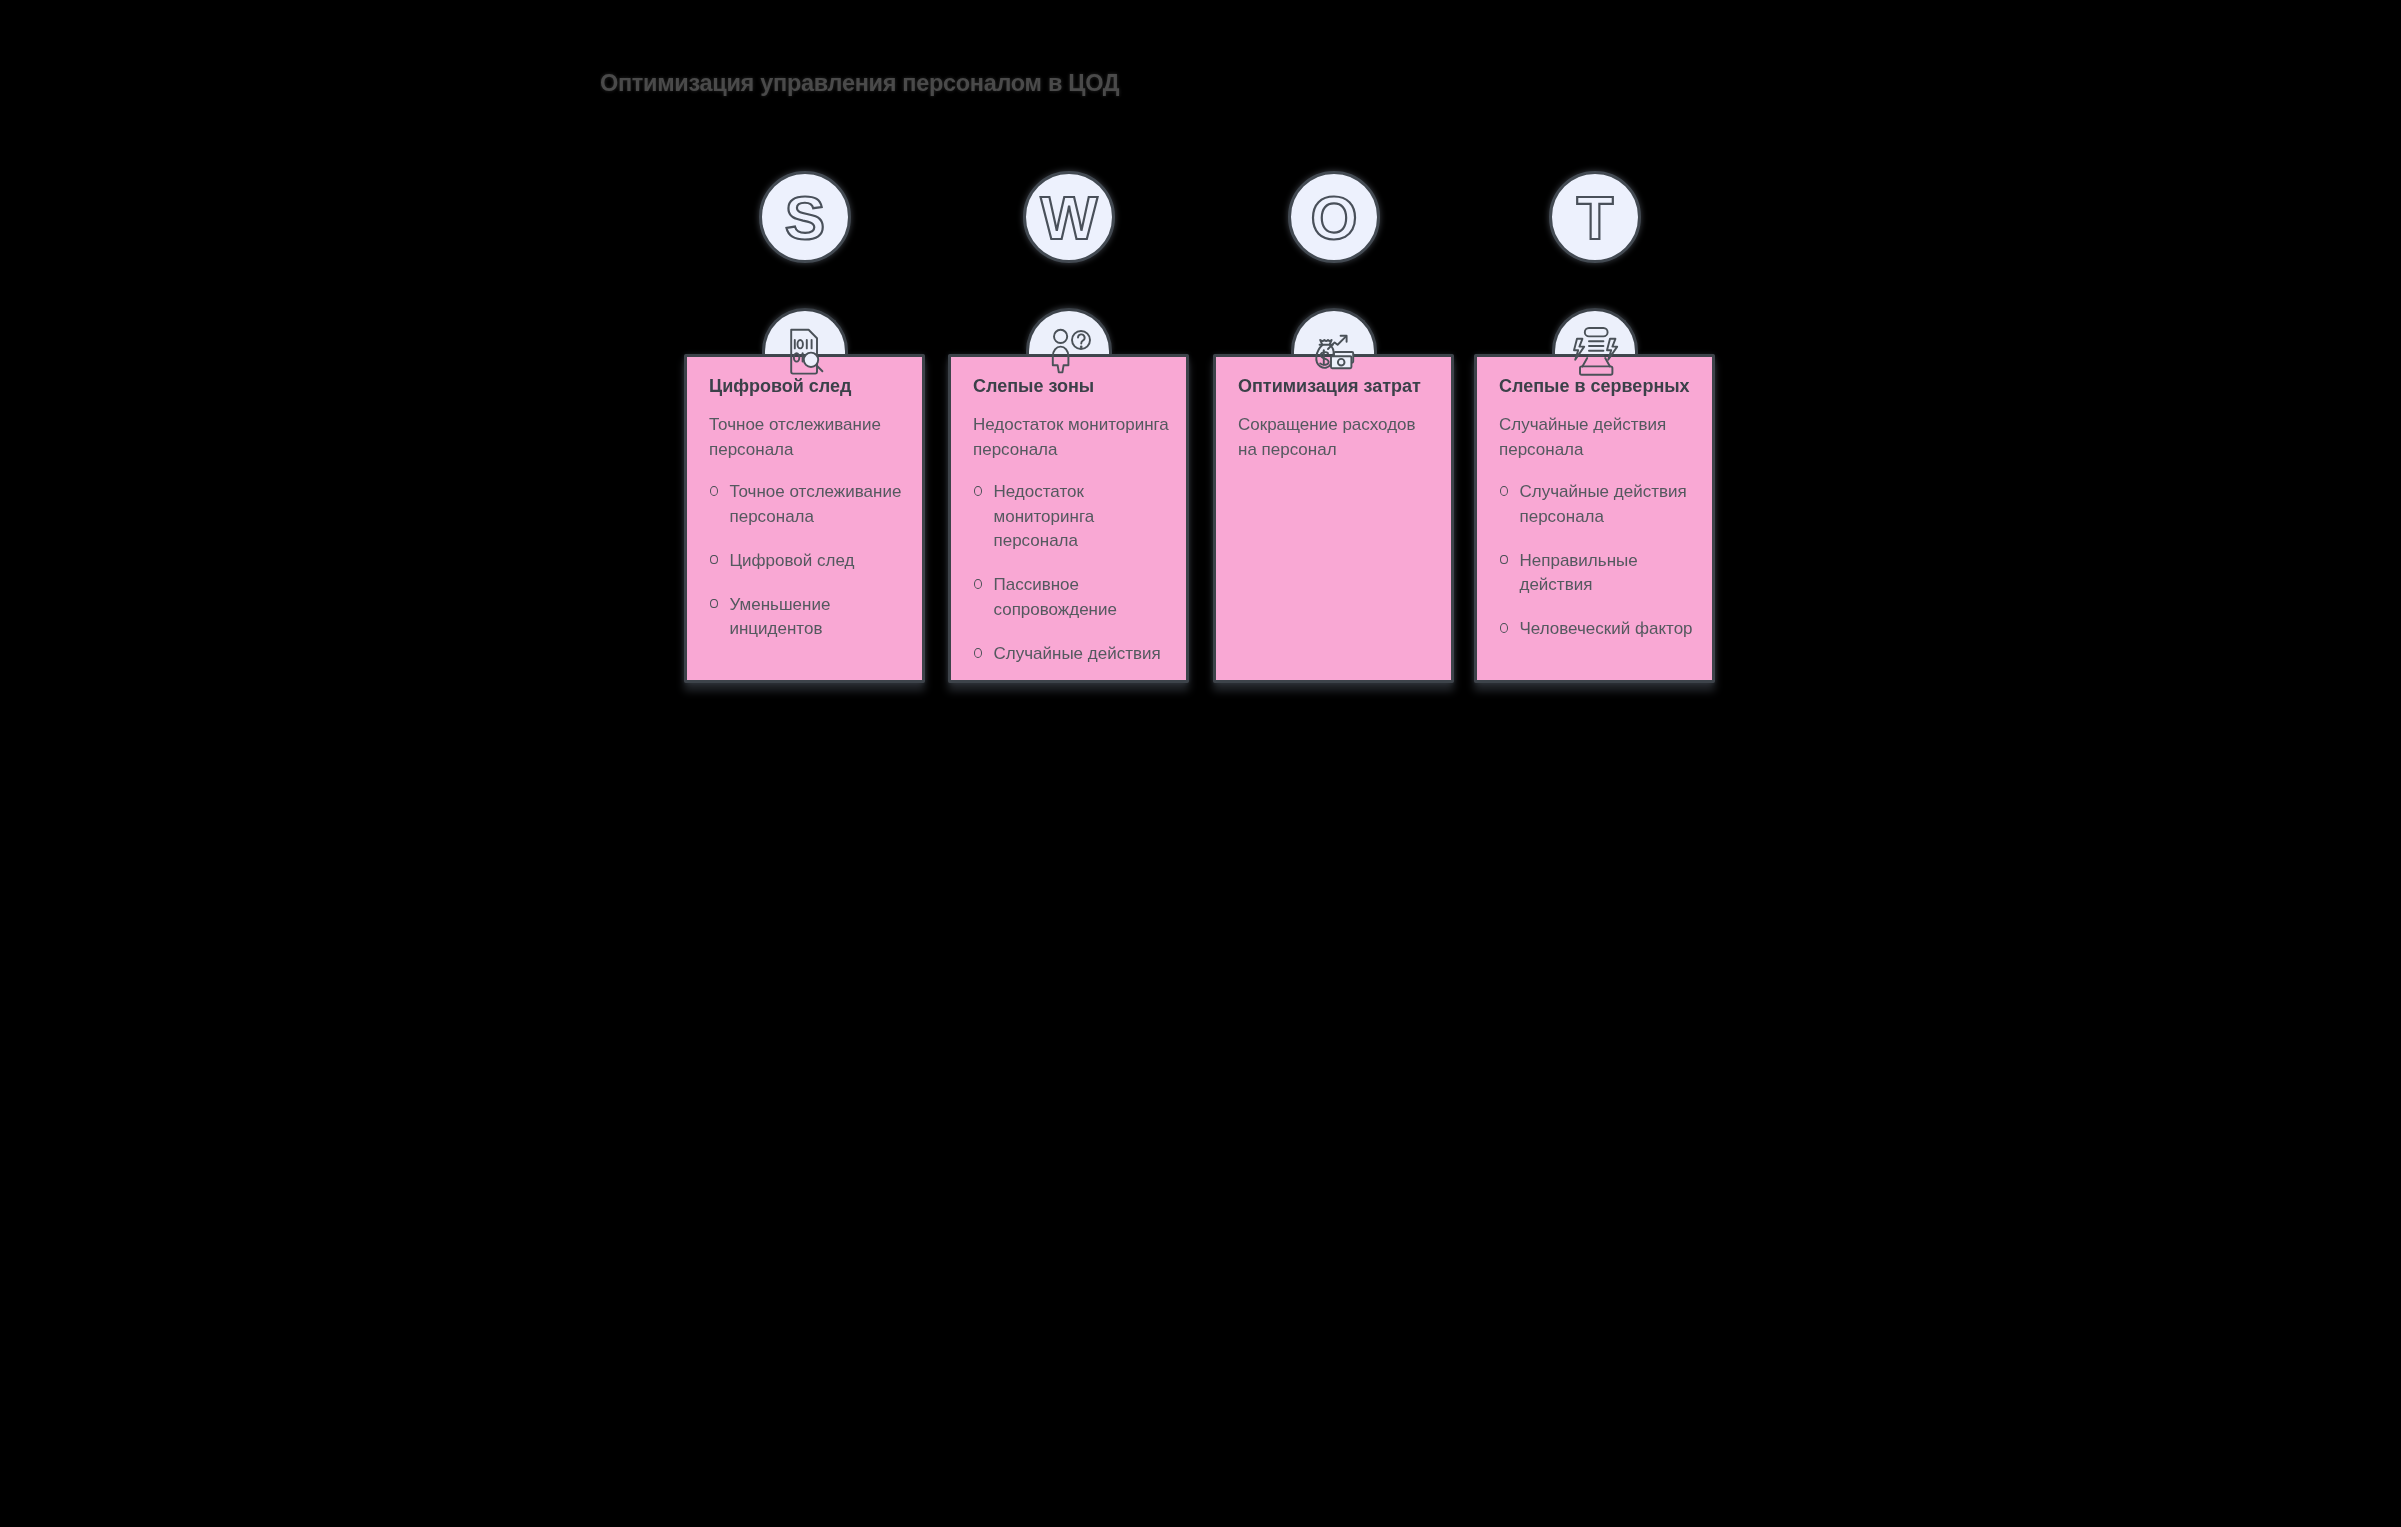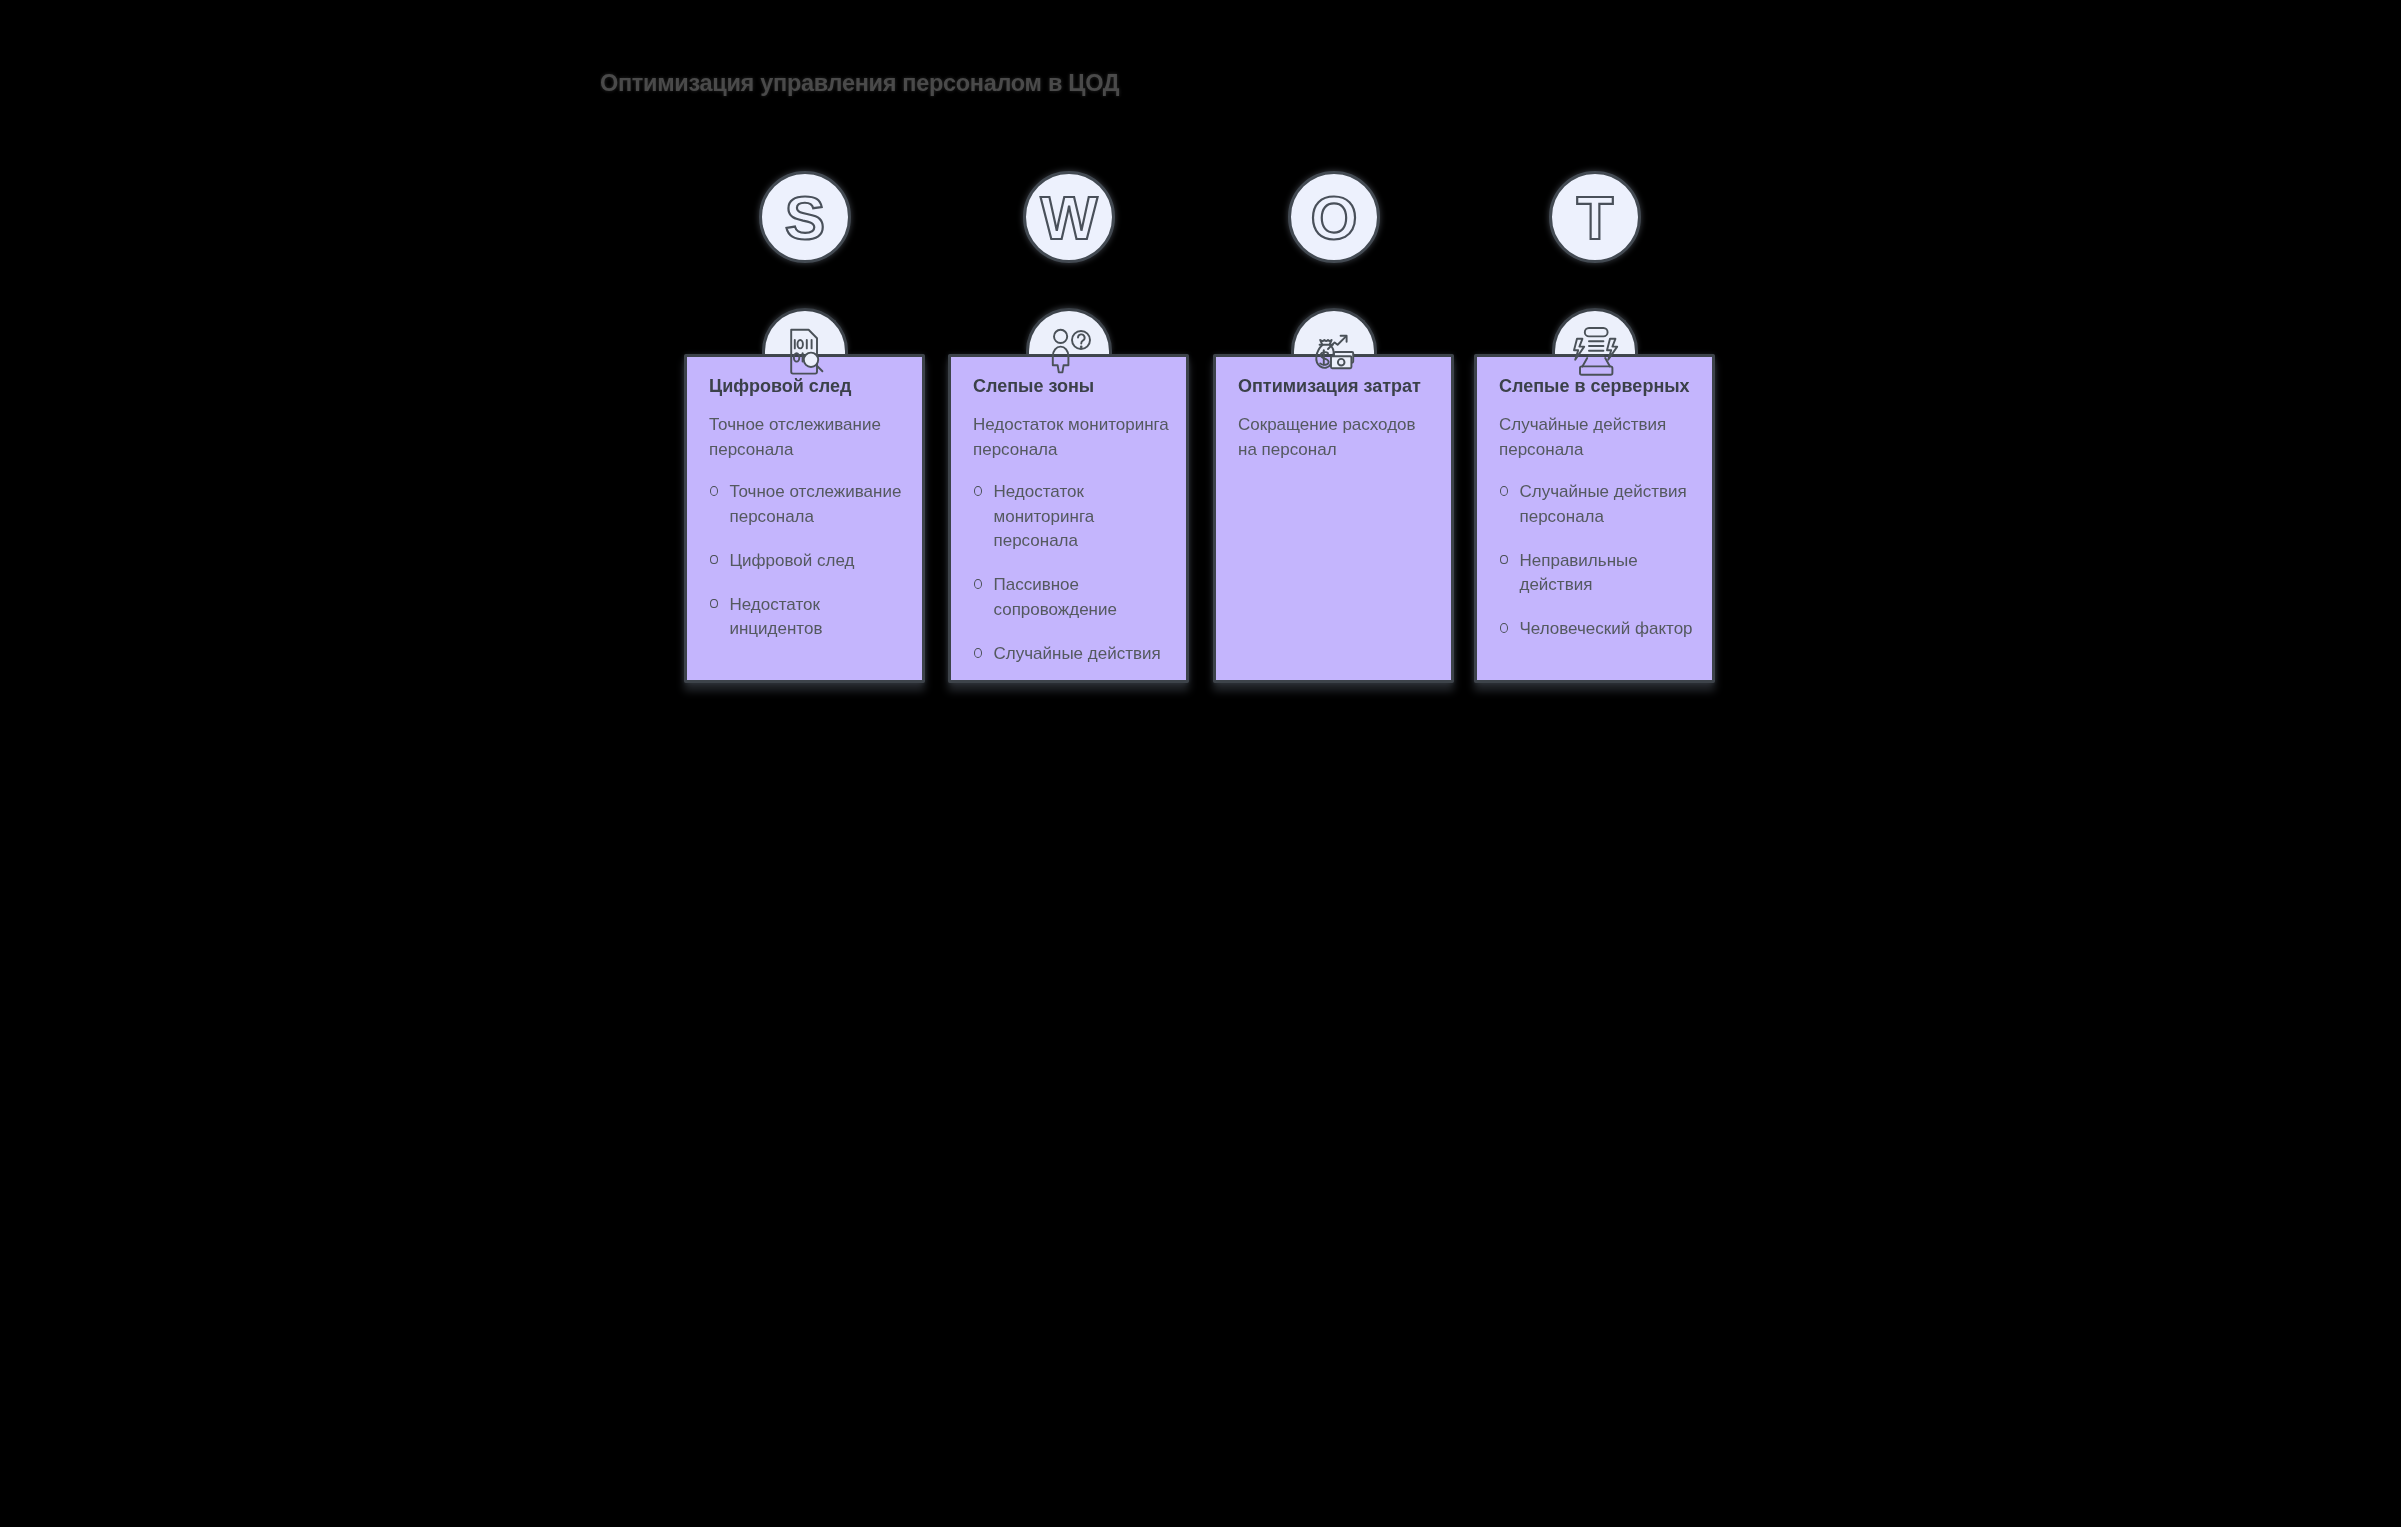--- a/index.html
+++ b/index.html
@@ -40,21 +40,21 @@
     position:absolute;top:322px;left:50%;transform:translateX(-50%);
     width:60px;height:60px;z-index:3;
   }
   .badge-icon svg{display:block;width:100%;height:100%;}
   .icon-stroke{fill:none;stroke:#4a5158;stroke-width:3.2;stroke-linecap:round;stroke-linejoin:round;}
   .icon-fill{fill:#ecf0fb;stroke:#4a5158;stroke-width:3.2;stroke-linecap:round;stroke-linejoin:round;}
   .icon-dot{fill:#4a5158;stroke:none;}
 
   .card{
     position:absolute;top:354px;left:0;width:241px;height:329px;
-    box-sizing:border-box;background:#c4b5fd;
+    box-sizing:border-box;background:#f9a8d4;
     border:3px solid #3d434a;border-radius:1.8px;
     padding:18px 14.5px 0 22px;overflow:hidden;z-index:1;
     box-shadow:0 7.2px 8.5px rgba(120,130,145,.30),0 0 4.8px rgba(120,130,145,.22);
   }
   .card-heading{
     font-size:18px;font-weight:bold;color:#3b4149;
     margin:0 0 14.5px 0;line-height:1.3;
   }
   .card-subtitle{
     font-size:17px;color:#54595f;margin:0 0 18px 0;line-height:1.45;
@@ -96,21 +96,21 @@
         <circle class="icon-fill" cx="60" cy="63" r="12"></circle>
         <line class="icon-stroke" x1="69" y1="72" x2="79" y2="82"></line>
       </svg>
     </div>
     <div class="card">
       <div class="card-heading">Цифровой след</div>
       <div class="card-subtitle">Точное отслеживание персонала</div>
       <ul class="bullet-list">
         <li>Точное отслеживание персонала</li>
         <li>Цифровой след</li>
-        <li>Недостаток инцидентов</li>
+        <li>Уменьшение инцидентов</li>
       </ul>
     </div>
   </div>
 
   <div class="col c2">
     <div class="letter-circle">
       <svg viewBox="0 0 142 142">
           <text x="71" y="71" text-anchor="middle" dy="0.36em">W</text>
         </svg>
     </div>

